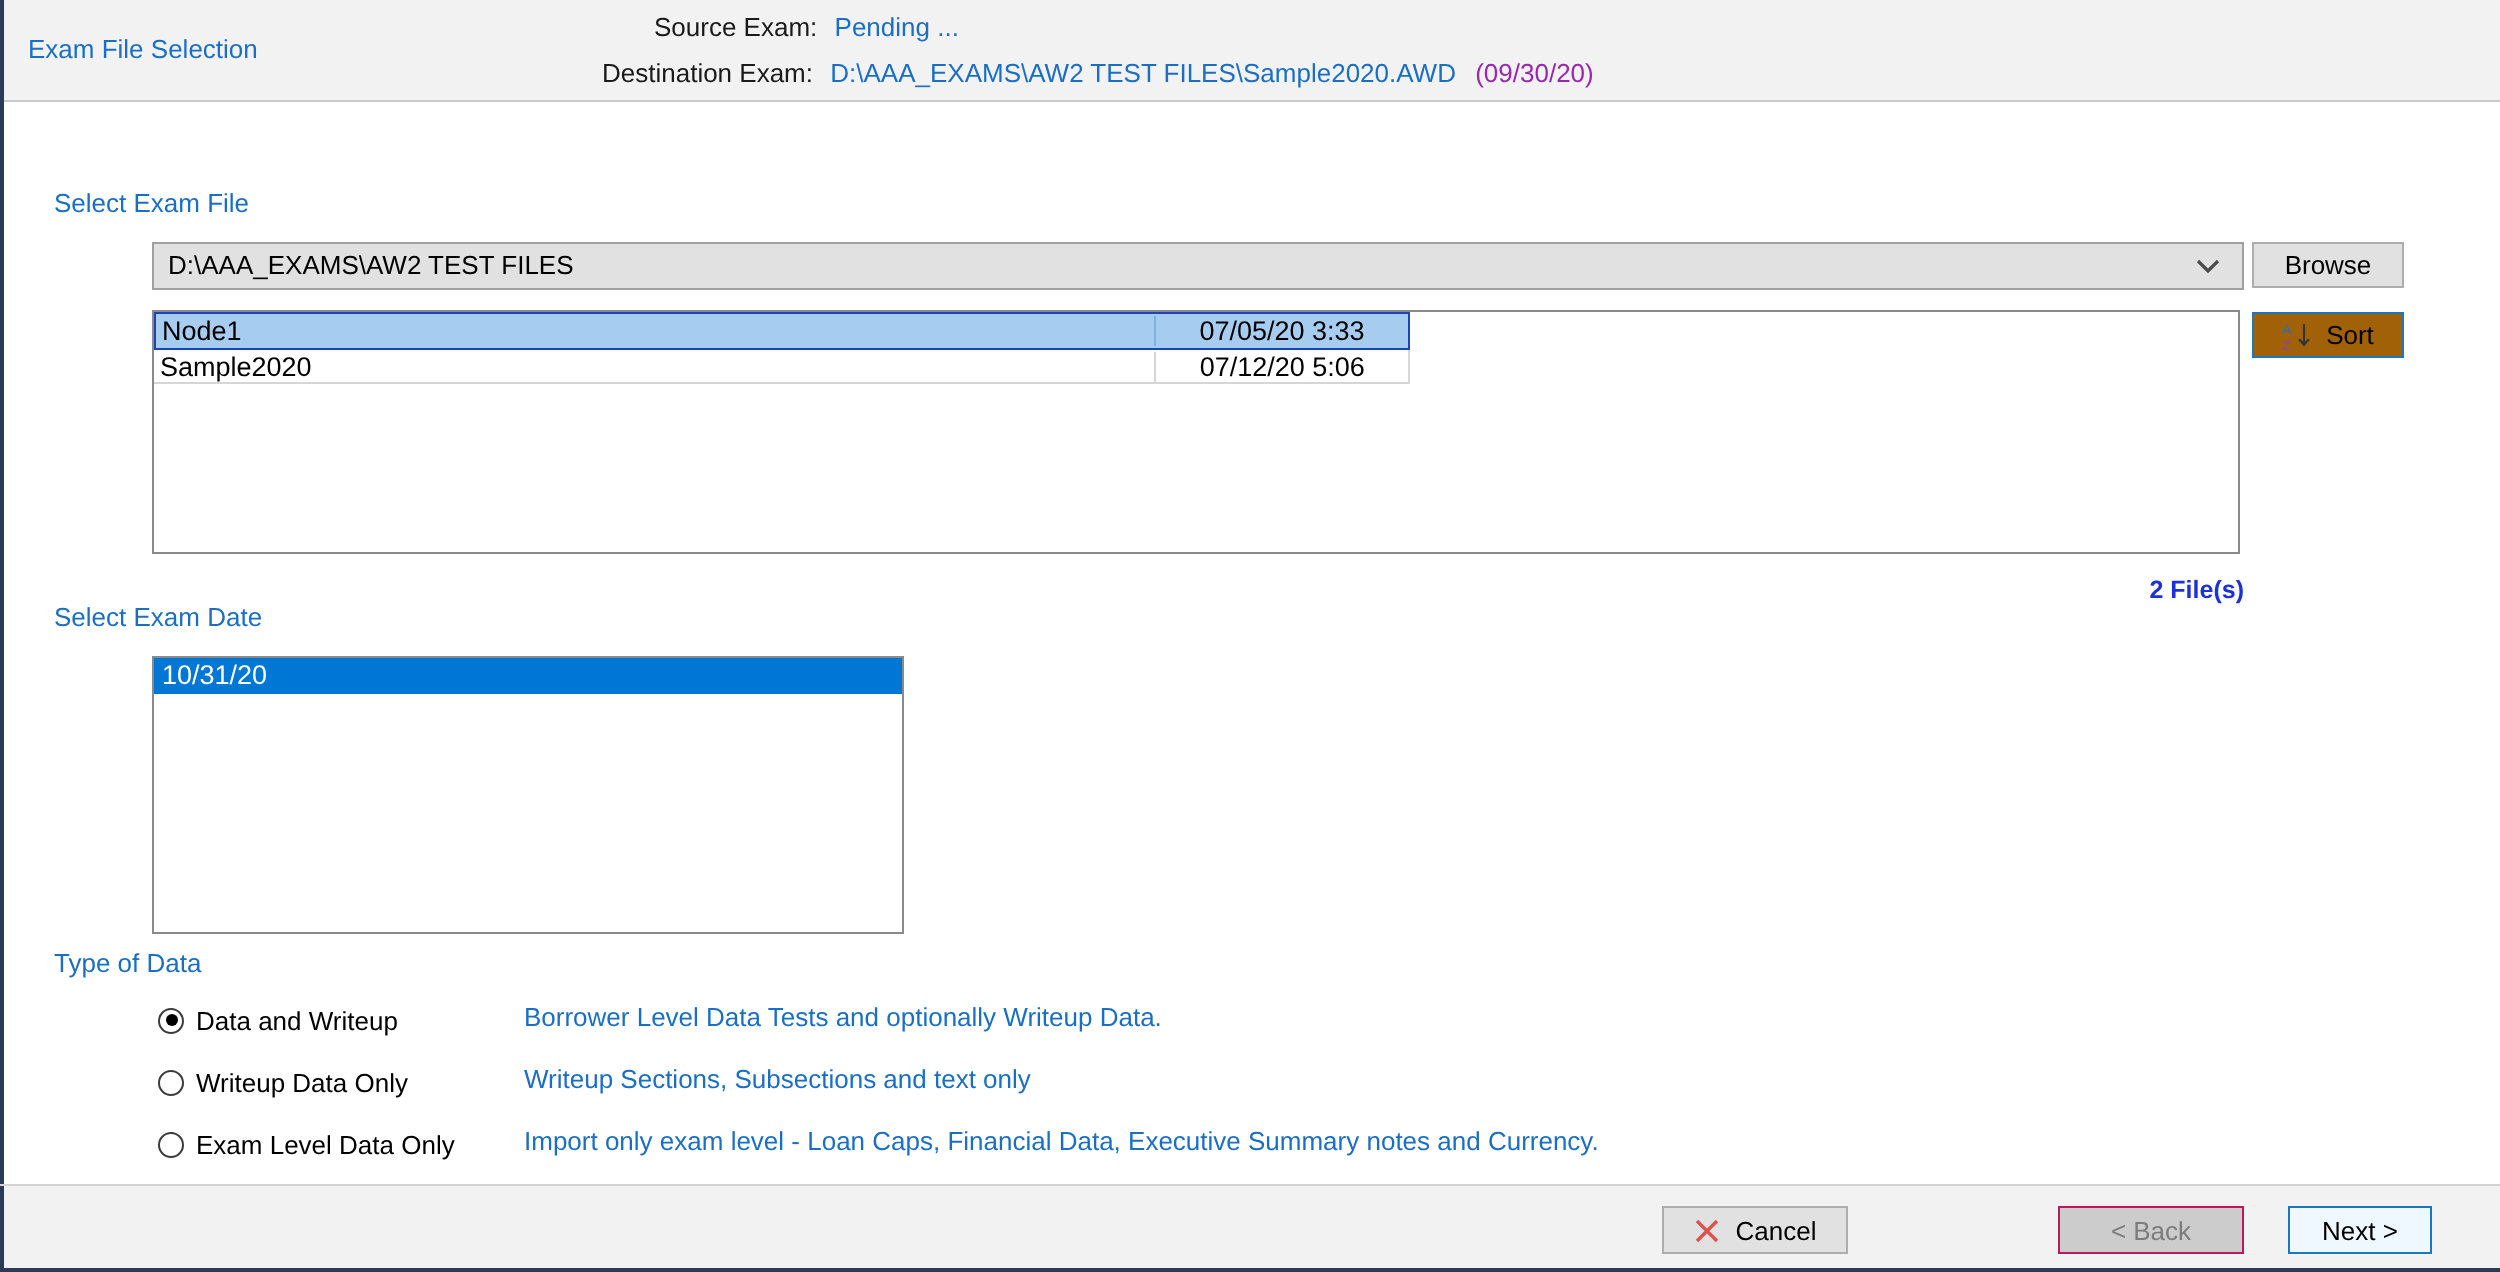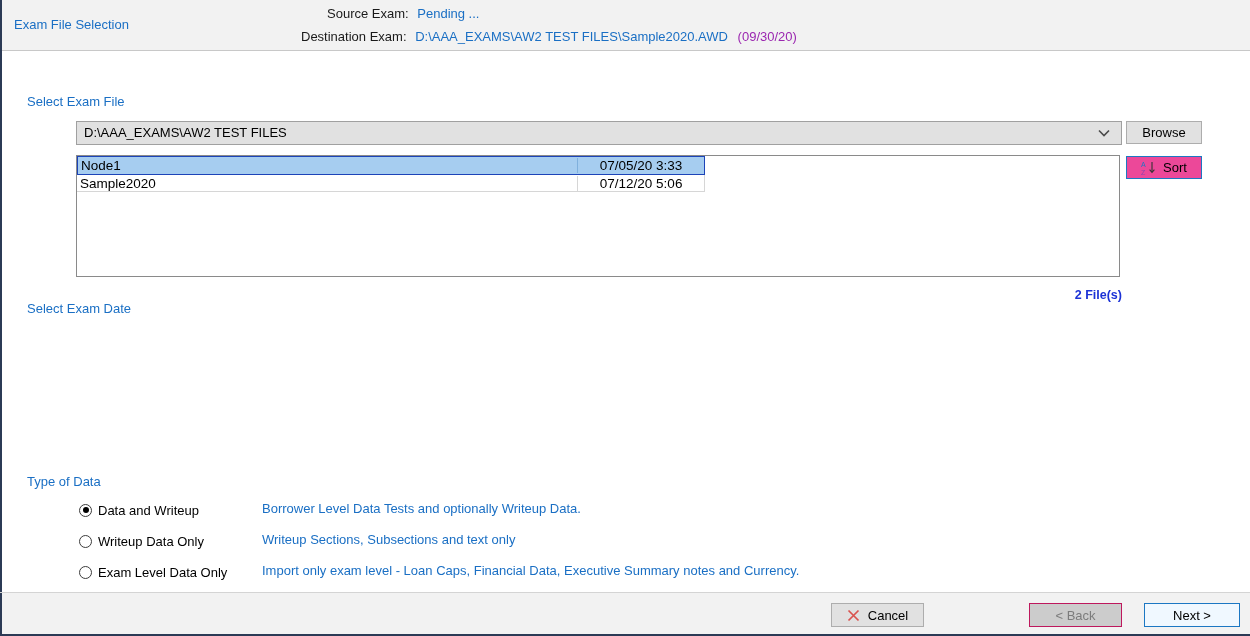--- a/index.html
+++ b/index.html
@@ -130,21 +130,21 @@
     white-space: nowrap;
     cursor: default;
   }
   #btn-browse {
     left: 1126px; top: 121px;
     width: 76px; height: 23px;
   }
   #btn-sort {
     left: 1126px; top: 156px;
     width: 76px; height: 23px;
-    background: #ec4899;
+    background: #a16207;
     border: 1px solid #1c77c3;
     gap: 6px;
   }
   .sort-icon {
     display: inline-flex;
     align-items: center;
   }
 
   
   .filelist {
@@ -297,21 +297,21 @@
   }
   #btn-back {
     left: 1029px; top: 10px;
     width: 93px; height: 24px;
     background: #cccccc;
     border: 1px solid #be185d;
     color: #7c7c7c;
   }
   #btn-next {
     left: 1144px; top: 10px;
-    width: 96px; height: 24px;
+    width: 72px; height: 24px;
     background: #f0f8ff;
     border: 1px solid #1c77c3;
     color: #000;
   }
   .x-icon { display: inline-flex; align-items: center; }
   .bottom-edge {
     position: absolute;
     left: 0; top: 634px;
     width: 1250px; height: 2px;
     background: #2b3a55;
@@ -359,20 +359,23 @@
     </div>
     <div class="fl-row plain">
       <span class="fl-name">Sample2020</span>
       <span class="fl-date">07/12/20 5:06</span>
     </div>
   </div>
 
   <div class="file-count">2 File(s)</div>
 
   <div class="section-label" id="lbl-select-date">Select Exam Date</div>
+  <div class="datelist">
+    <div class="dl-row selected">10/31/20</div>
+  </div>
 
   <div class="section-label" id="lbl-type-data">Type of Data</div>
 
   <div class="radio-row" id="radio-0">
     <span class="radio-mark on"></span>
     <span class="radio-label">Data and Writeup</span>
   </div>
   <div class="radio-desc" id="desc-0">Borrower Level Data Tests and optionally Writeup Data.</div>
 
   <div class="radio-row" id="radio-1">

